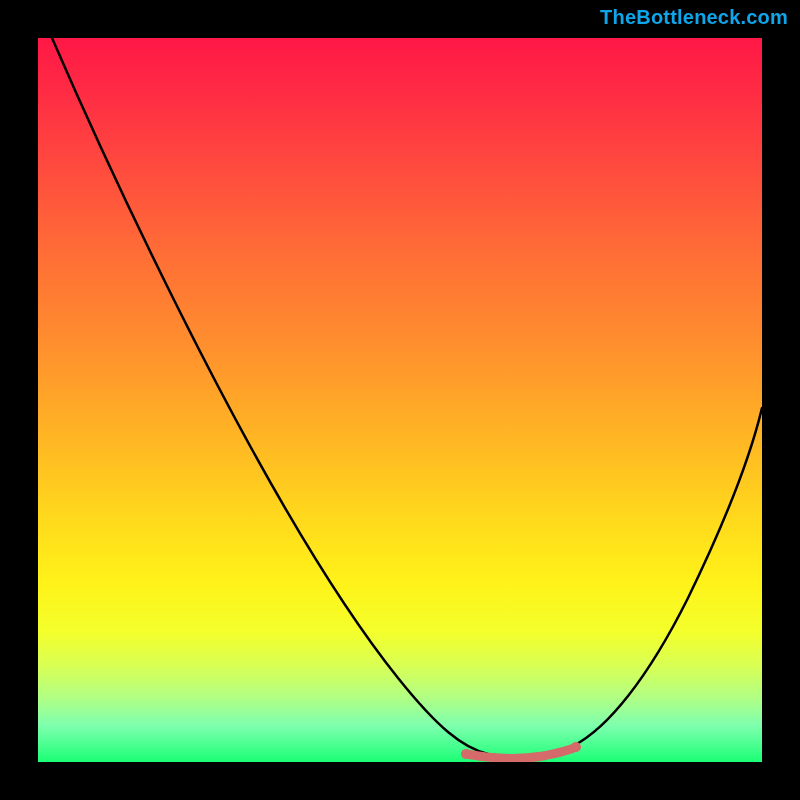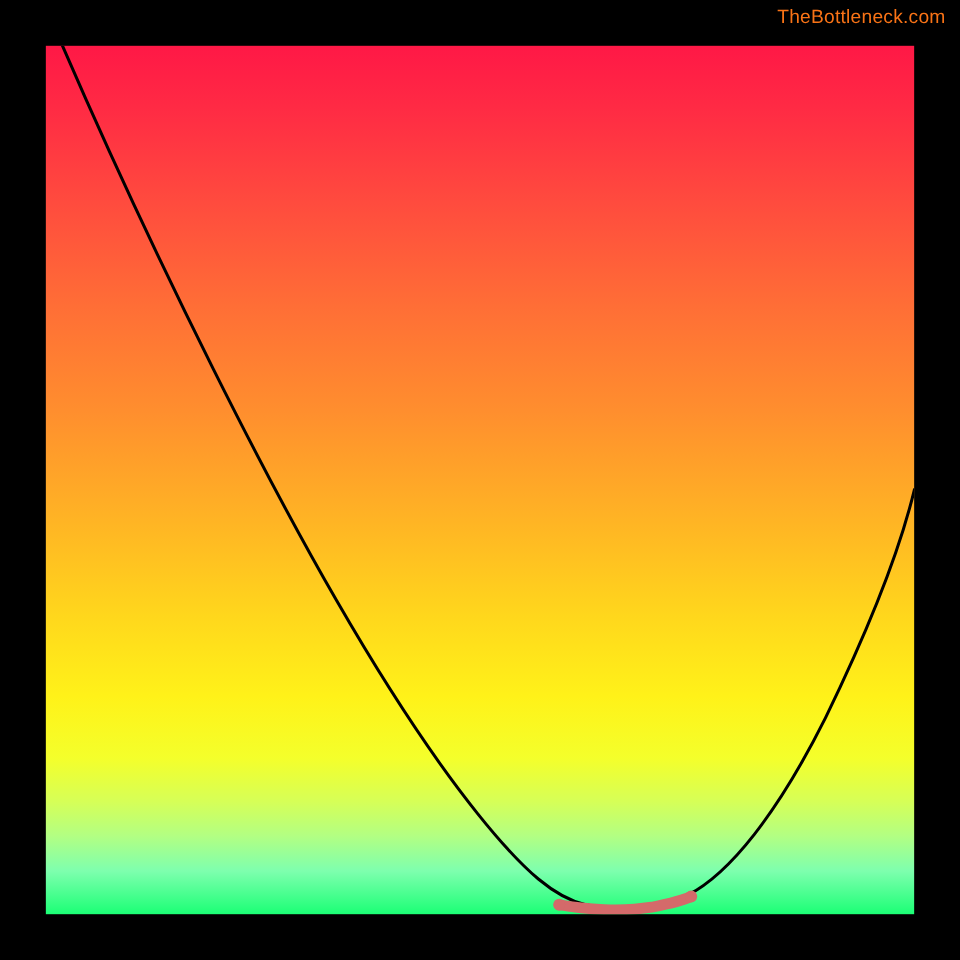--- a/index.html
+++ b/index.html
@@ -14,23 +14,23 @@
   .frame {
     position: relative;
     width: 800px;
     height: 800px;
     background: #000;
   }
   .watermark {
     position: absolute;
     top: 6px;
     right: 12px;
-    color: #f97316;
-    font-size: 16px;
-    font-weight: 400;
+    color: #0ea5e9;
+    font-size: 20px;
+    font-weight: 700;
     letter-spacing: 0.2px;
     z-index: 20;
   }
   .plot-area {
     position: absolute;
     left: 38px;
     top: 38px;
     width: 724px;
     height: 724px;
     overflow: hidden;

